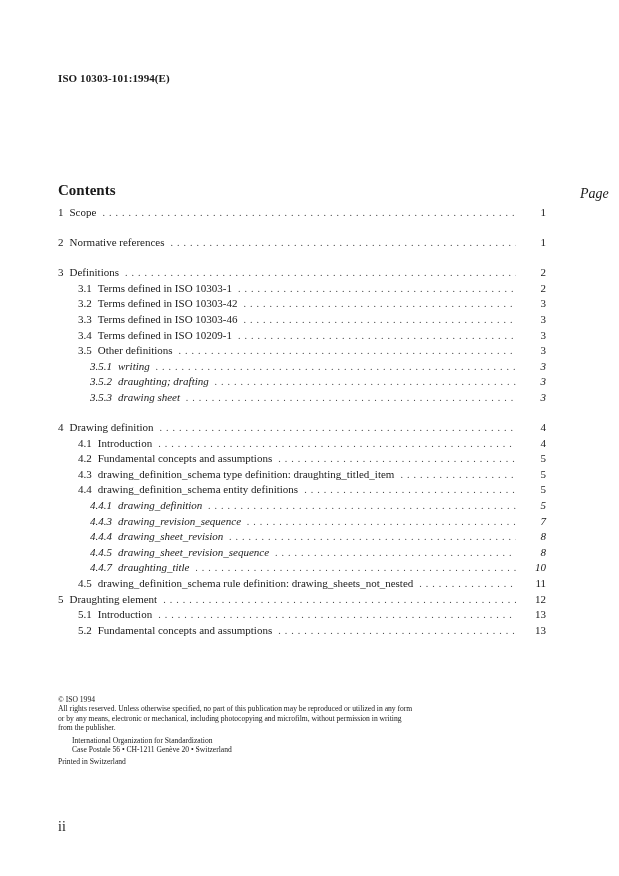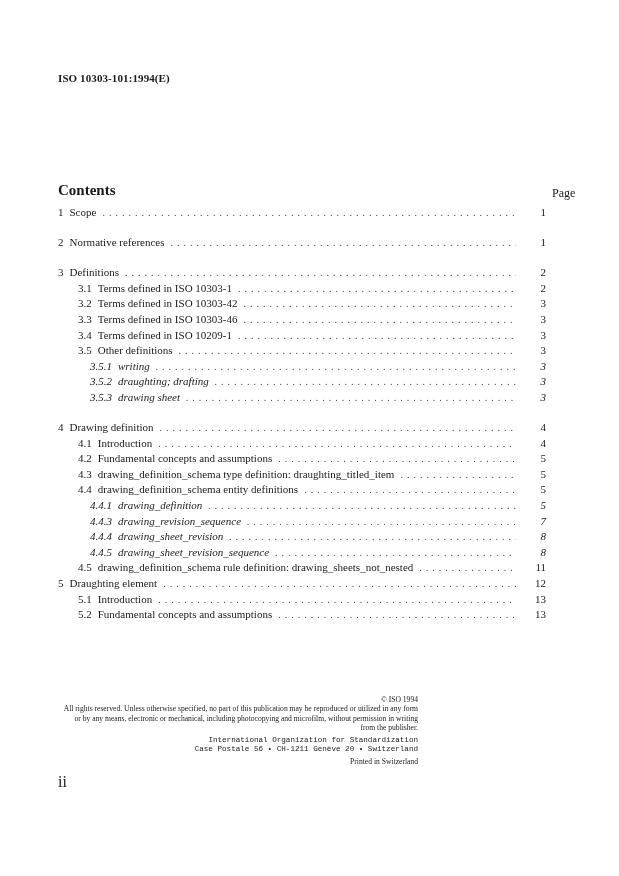--- a/index.html
+++ b/index.html
@@ -1,34 +1,34 @@
 <!DOCTYPE html>
 <html><head>
   <meta charset="utf-8">
   <style>
     html, body { margin: 0; padding: 0; background: #ffffff; }
     body { width: 619px; height: 876px; position: relative; overflow: hidden;
            font-family: "Liberation Serif", "DejaVu Serif", serif; color: #1a1a1a; }
     .doc-id { position: absolute; left: 58px; top: 72px; font-weight: bold; font-size: 11px; letter-spacing: 0.1px; }
     .contents-title { position: absolute; left: 58px; top: 182px; font-weight: bold; font-size: 15px; }
-    .page-head { position: absolute; left: 552px; top: 186px; font-size: 12px; }
+    .page-head { position: absolute; left: 580px; top: 186px; font-size: 14px; font-style: italic; }
     .toc { position: absolute; left: 58px; top: 206px; width: 488px; }
     .toc-row { display: flex; align-items: baseline; height: 15.6px; font-size: 11px; white-space: nowrap; }
     .toc-row.gap { margin-top: 14.5px; }
     .toc-num { margin-right: 6px; }
     .toc-dots { flex: 1; overflow: hidden; margin: 0 6px 0 6px; color: #444; letter-spacing: 3.2px; font-size: 10px; }
     .toc-dots::before { content: ". . . . . . . . . . . . . . . . . . . . . . . . . . . . . . . . . . . . . . . . . . . . . . . . . . . . . . . . . . . . . . . . . . . . . . . . . . . . . . . . . . . . . . . . . . . . . . . . . . . . . . . . . . . . . . ."; letter-spacing: 0; word-spacing: 1.5px; }
     .toc-page { width: 24px; text-align: right; }
     .lvl0 { padding-left: 0; }
     .lvl1 { padding-left: 20px; justify-content: space-between; }
     .lvl2 { padding-left: 32px; font-style: italic; }
-    .footer { position: absolute; left: 58px; top: 695px; width: 360px; font-size: 7.6px; line-height: 9.4px; text-align: right; }
-    .footer .indent { padding-left: 14px; font-family: Liberation Mono, monospace; }
+    .footer { position: absolute; left: 58px; top: 695px; width: 360px; font-size: 7.6px; line-height: 9.4px; }
+    .footer .indent { padding-left: 14px; }
     .footer .spacer { height: 3px; }
-    .page-num { position: absolute; left: 58px; top: 773px; font-size: 16px; }
+    .page-num { position: absolute; left: 58px; top: 819px; font-size: 14px; }
   </style>
 </head>
 <body>
 
 <div class="doc-id">ISO 10303-101:1994(E)</div>
 <div class="contents-title">Contents</div>
 <div class="page-head">Page</div>
 
 <div class="toc" id="toc">
     <div class="toc-row lvl0">
@@ -144,20 +144,26 @@
       <span>drawing_sheet_revision</span>
       <span class="toc-dots"></span>
       <span class="toc-page">8</span>
     </div>
     <div class="toc-row lvl2">
       <span class="toc-num">4.4.5</span>
       <span>drawing_sheet_revision_sequence</span>
       <span class="toc-dots"></span>
       <span class="toc-page">8</span>
     </div>
+    <div class="toc-row lvl2">
+      <span class="toc-num">4.4.7</span>
+      <span>draughting_title</span>
+      <span class="toc-dots"></span>
+      <span class="toc-page">10</span>
+    </div>
     <div class="toc-row lvl1">
       <span class="toc-num">4.5</span>
       <span>drawing_definition_schema rule definition: drawing_sheets_not_nested</span>
       <span class="toc-dots"></span>
       <span class="toc-page">11</span>
     </div>
     <div class="toc-row lvl0">
       <span class="toc-num">5</span>
       <span>Draughting element</span>
       <span class="toc-dots"></span>

